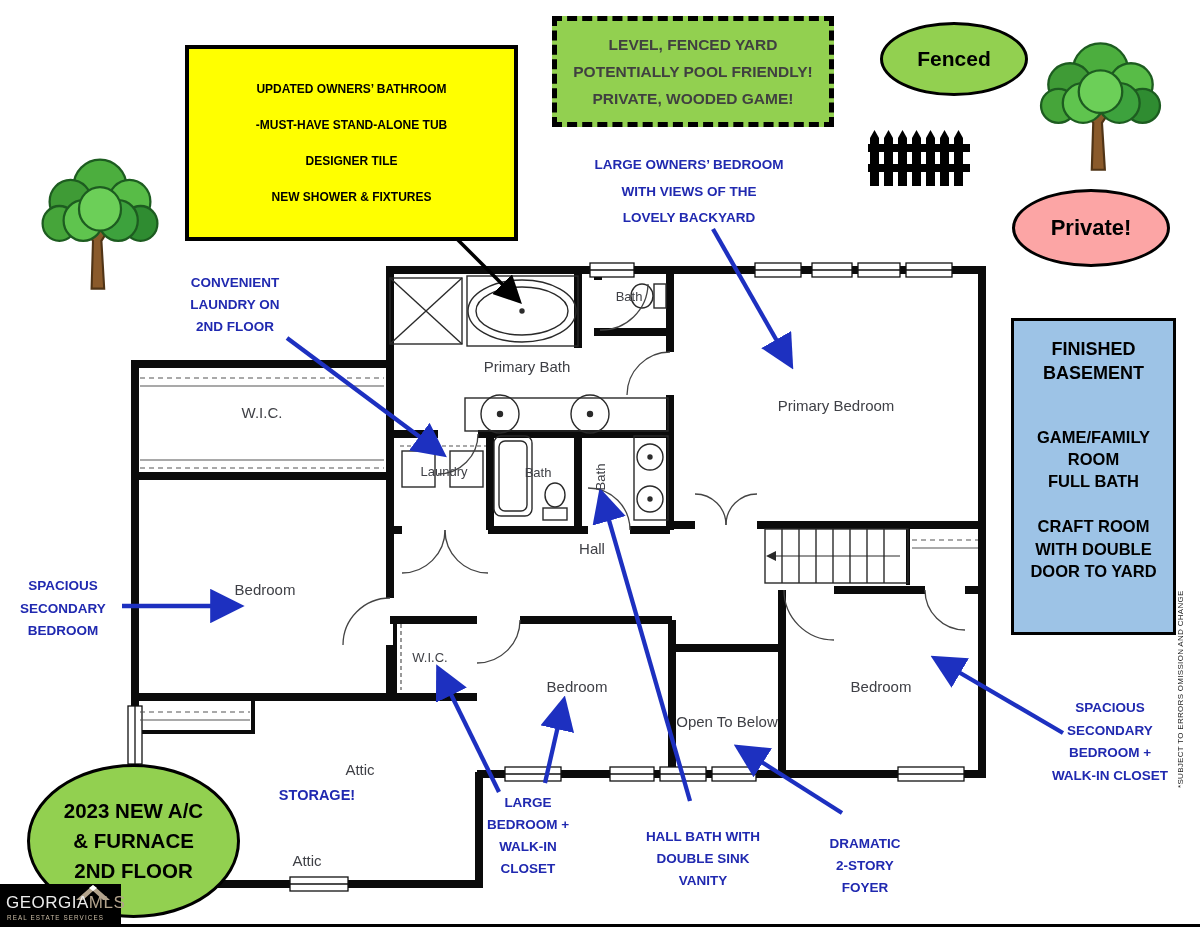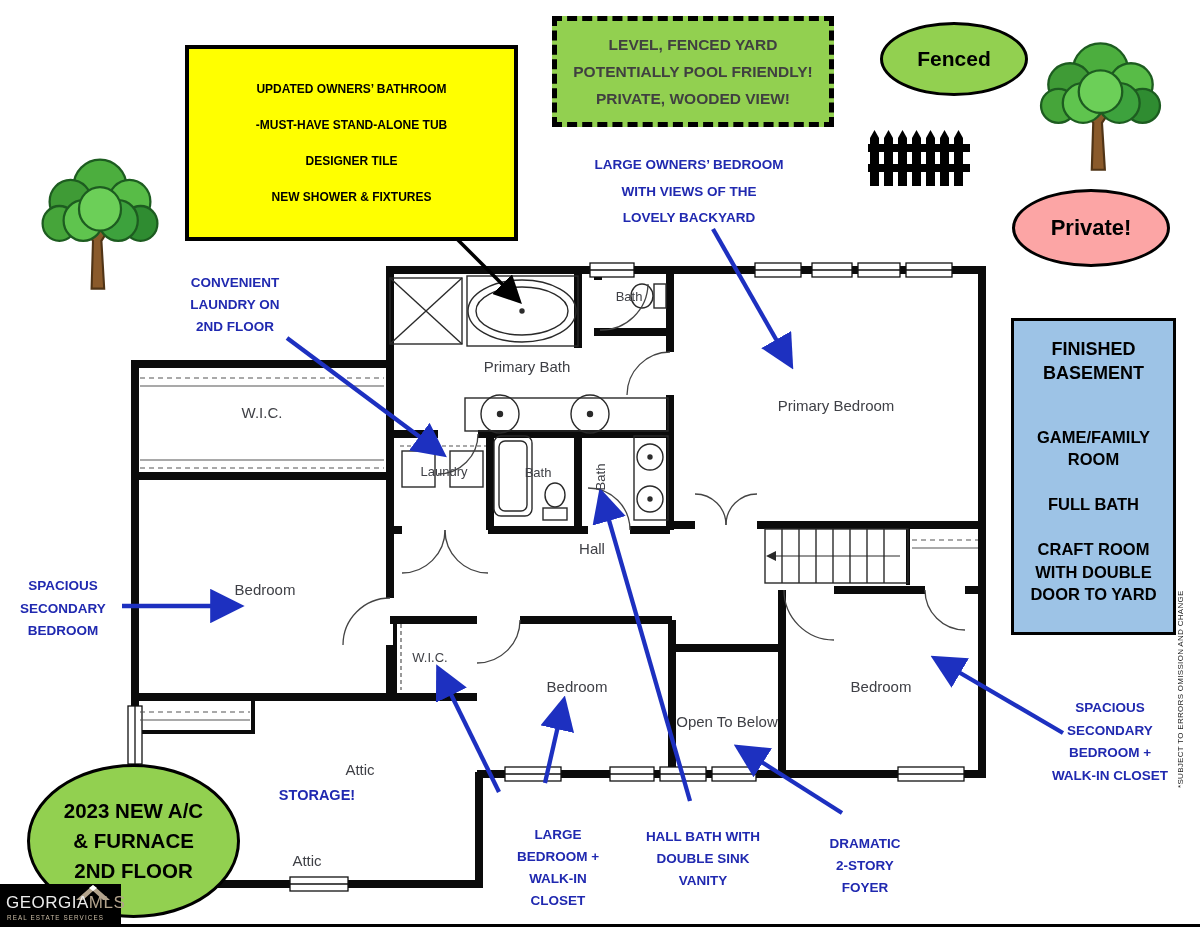--- a/index.html
+++ b/index.html
@@ -16,29 +16,29 @@
   .ellipse{border:3.5px solid #000;border-radius:50%;display:flex;flex-direction:column;
     justify-content:center;text-align:center;font-weight:bold;color:#000;}
   .fenced-ellipse{left:880px;top:22px;width:142px;height:68px;background:#92d050;font-size:21px;}
   .private-ellipse{left:1012px;top:189px;width:152px;height:72px;background:#fca5a5;font-size:22px;}
   .hvac-ellipse{left:27px;top:764px;width:207px;height:148px;background:#92d050;
     font-size:20.5px;line-height:30px;}
   .basement-box{left:1011px;top:318px;width:159px;height:311px;background:#9dc3e6;
     border:3.5px solid #000;text-align:center;color:#000;font-weight:bold;}
   .basement-box .bb-title{font-size:18px;line-height:1.35;margin-top:16px;}
   .basement-box .bb-item{font-size:16.5px;line-height:1.35;}
-  .bb-i1{margin-top:40px;} .bb-i2{margin-top:23px;} .bb-i3{margin-top:23px;}
+  .bb-i1{margin-top:40px;} .bb-i2{} .bb-i3{margin-top:23px;}
   .basement-box > div{margin-left:7px;margin-right:7px;}
   
   .ann{color:#2029b0;font-weight:bold;text-align:center;font-size:13.5px;}
   .ann-owners{left:574px;top:152px;width:230px;line-height:26.5px;}
   .ann-laundry{left:160px;top:272px;width:150px;line-height:22px;}
   .ann-secleft{left:3px;top:575px;width:120px;line-height:22.5px;}
   .ann-storage{left:272px;top:787px;width:90px;font-size:14.5px;}
-  .ann-largebed{left:498px;top:792px;width:120px;line-height:22px;margin-top:32px;}
+  .ann-largebed{left:468px;top:792px;width:120px;line-height:22px;}
   .ann-hallbath{left:628px;top:826px;width:150px;line-height:22px;}
   .ann-foyer{left:805px;top:833px;width:120px;line-height:22px;}
   .ann-secright{left:1035px;top:697px;width:150px;line-height:22.5px;}
   
   .fp-label{position:absolute;transform:translate(-50%,-50%);font-size:15px;
     color:#3f4046;white-space:nowrap;}
   .fp-sm{font-size:13px;}
   .fp-rot{transform:translate(-50%,-50%) rotate(-90deg);}
   
   .disclaimer{left:1176px;top:788px;transform-origin:0 0;transform:rotate(-90deg);
@@ -247,21 +247,21 @@
 <div class="abs yellow-box">
   <div>UPDATED OWNERS’ BATHROOM</div>
   <div>-MUST-HAVE STAND-ALONE TUB</div>
   <div>DESIGNER TILE</div>
   <div>NEW SHOWER &amp; FIXTURES</div>
 </div>
 
 <div class="abs yard-box">
   <div>LEVEL, FENCED YARD</div>
   <div>POTENTIALLY POOL FRIENDLY!</div>
-  <div>PRIVATE, WOODED VIEW!</div>
+  <div>PRIVATE, WOODED GAME!</div>
 </div>
 
 <div class="abs ellipse fenced-ellipse">
   <div>Fenced</div>
 </div>
 
 <div class="abs ellipse private-ellipse">
   <div>Private!</div>
 </div>
 

